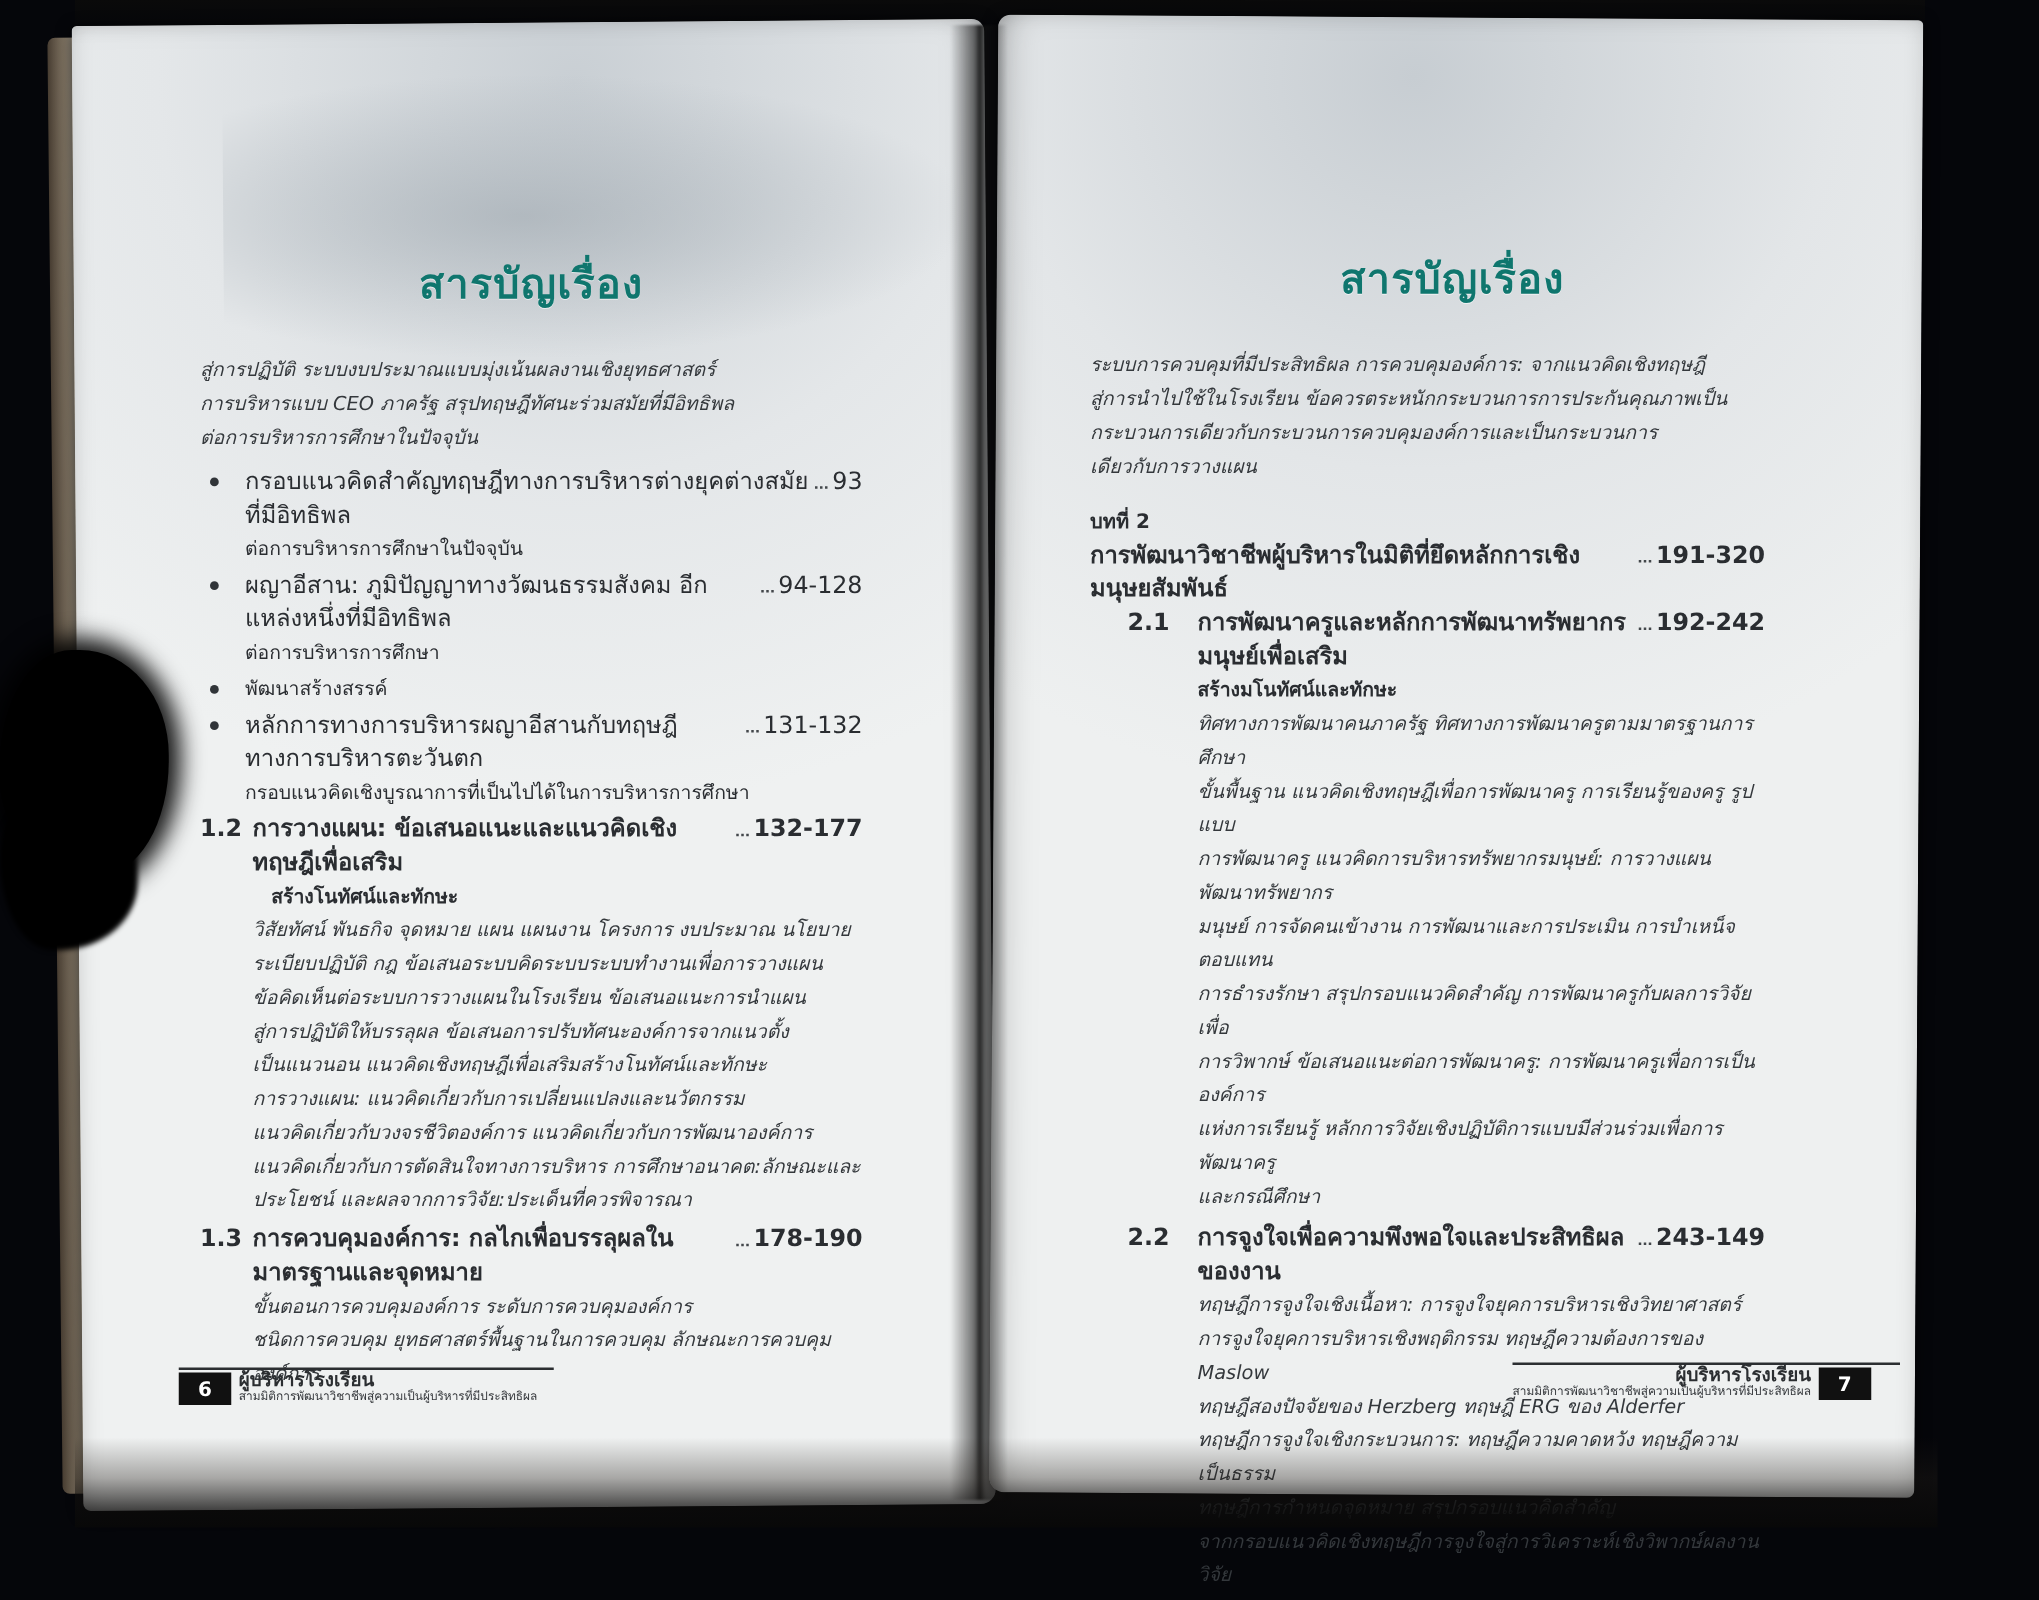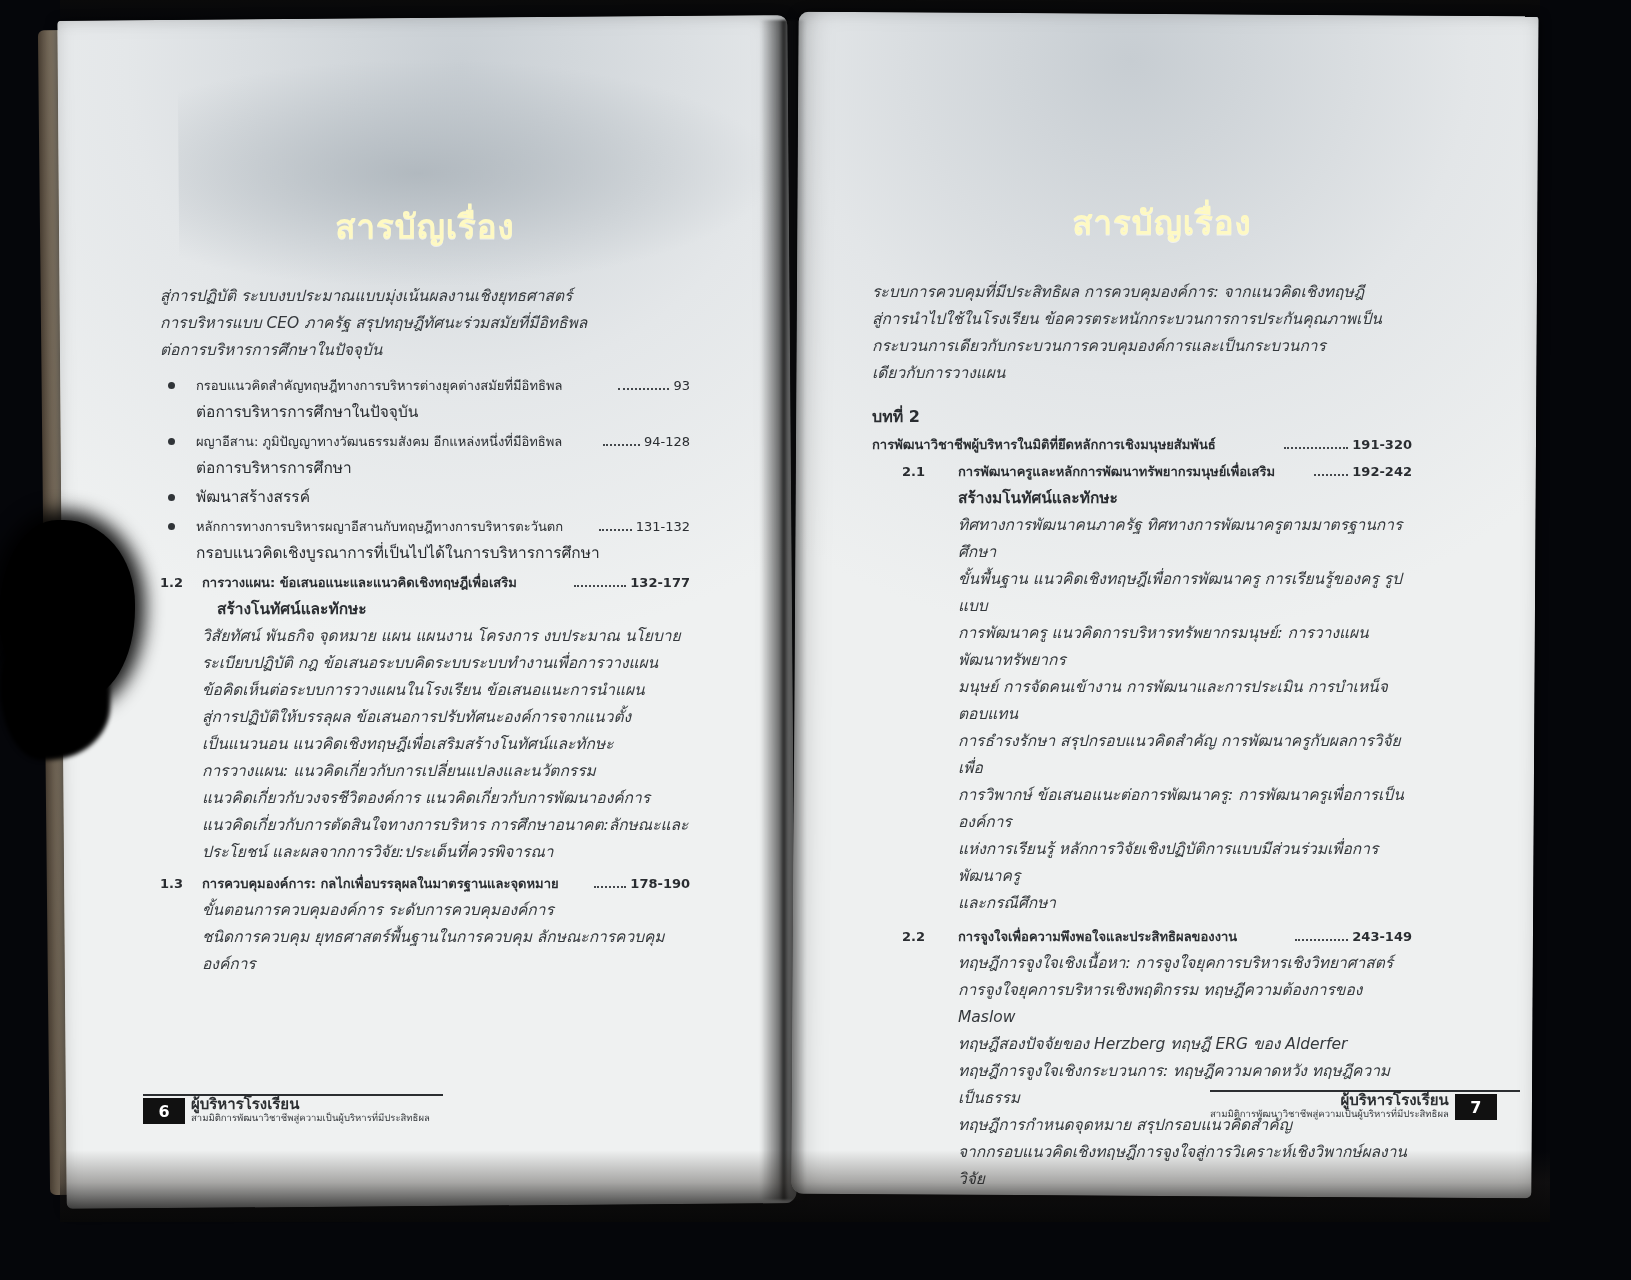--- a/index.html
+++ b/index.html
@@ -113,21 +113,21 @@
     font-family: "DejaVu Sans", "Liberation Sans", sans-serif;
   }
   .col-left  { left: 160px; top: 200px; width: 530px; }
   .col-right { left: 872px; top: 196px; width: 540px; }
 
   .toc-title {
     font-size: 33px;
     font-weight: bold;
     text-align: center;
     letter-spacing: 1px;
-    color: #fef9c3;
+    color: #0f766e;
     margin-bottom: 30px;
     text-shadow: 0 1px 0 rgba(255,255,255,.6);
   }
   .col-right .toc-title { margin-left: 40px; }
 
   .italic-block {
     font-style: italic;
     font-size: 15.5px;
     line-height: 27px;
     color: #34383c;
@@ -150,21 +150,21 @@
     position: absolute;
     left: 8px; top: 10px;
     width: 7px; height: 7px;
     background: #303438;
     border-radius: 50%;
   }
 
   .entry {
     display: flex;
     align-items: baseline;
-    font-size: 13px;
+    font-size: 19px;
     line-height: 27px;
   }
   .entry .num {
     width: 42px;
     flex: 0 0 42px;
   }
   .entry.deep .num { width: 56px; flex: 0 0 56px; margin-left: 30px; }
   .entry .txt { flex: 1 1 auto; }
   .entry .lead {
     flex: 1 1 auto;

